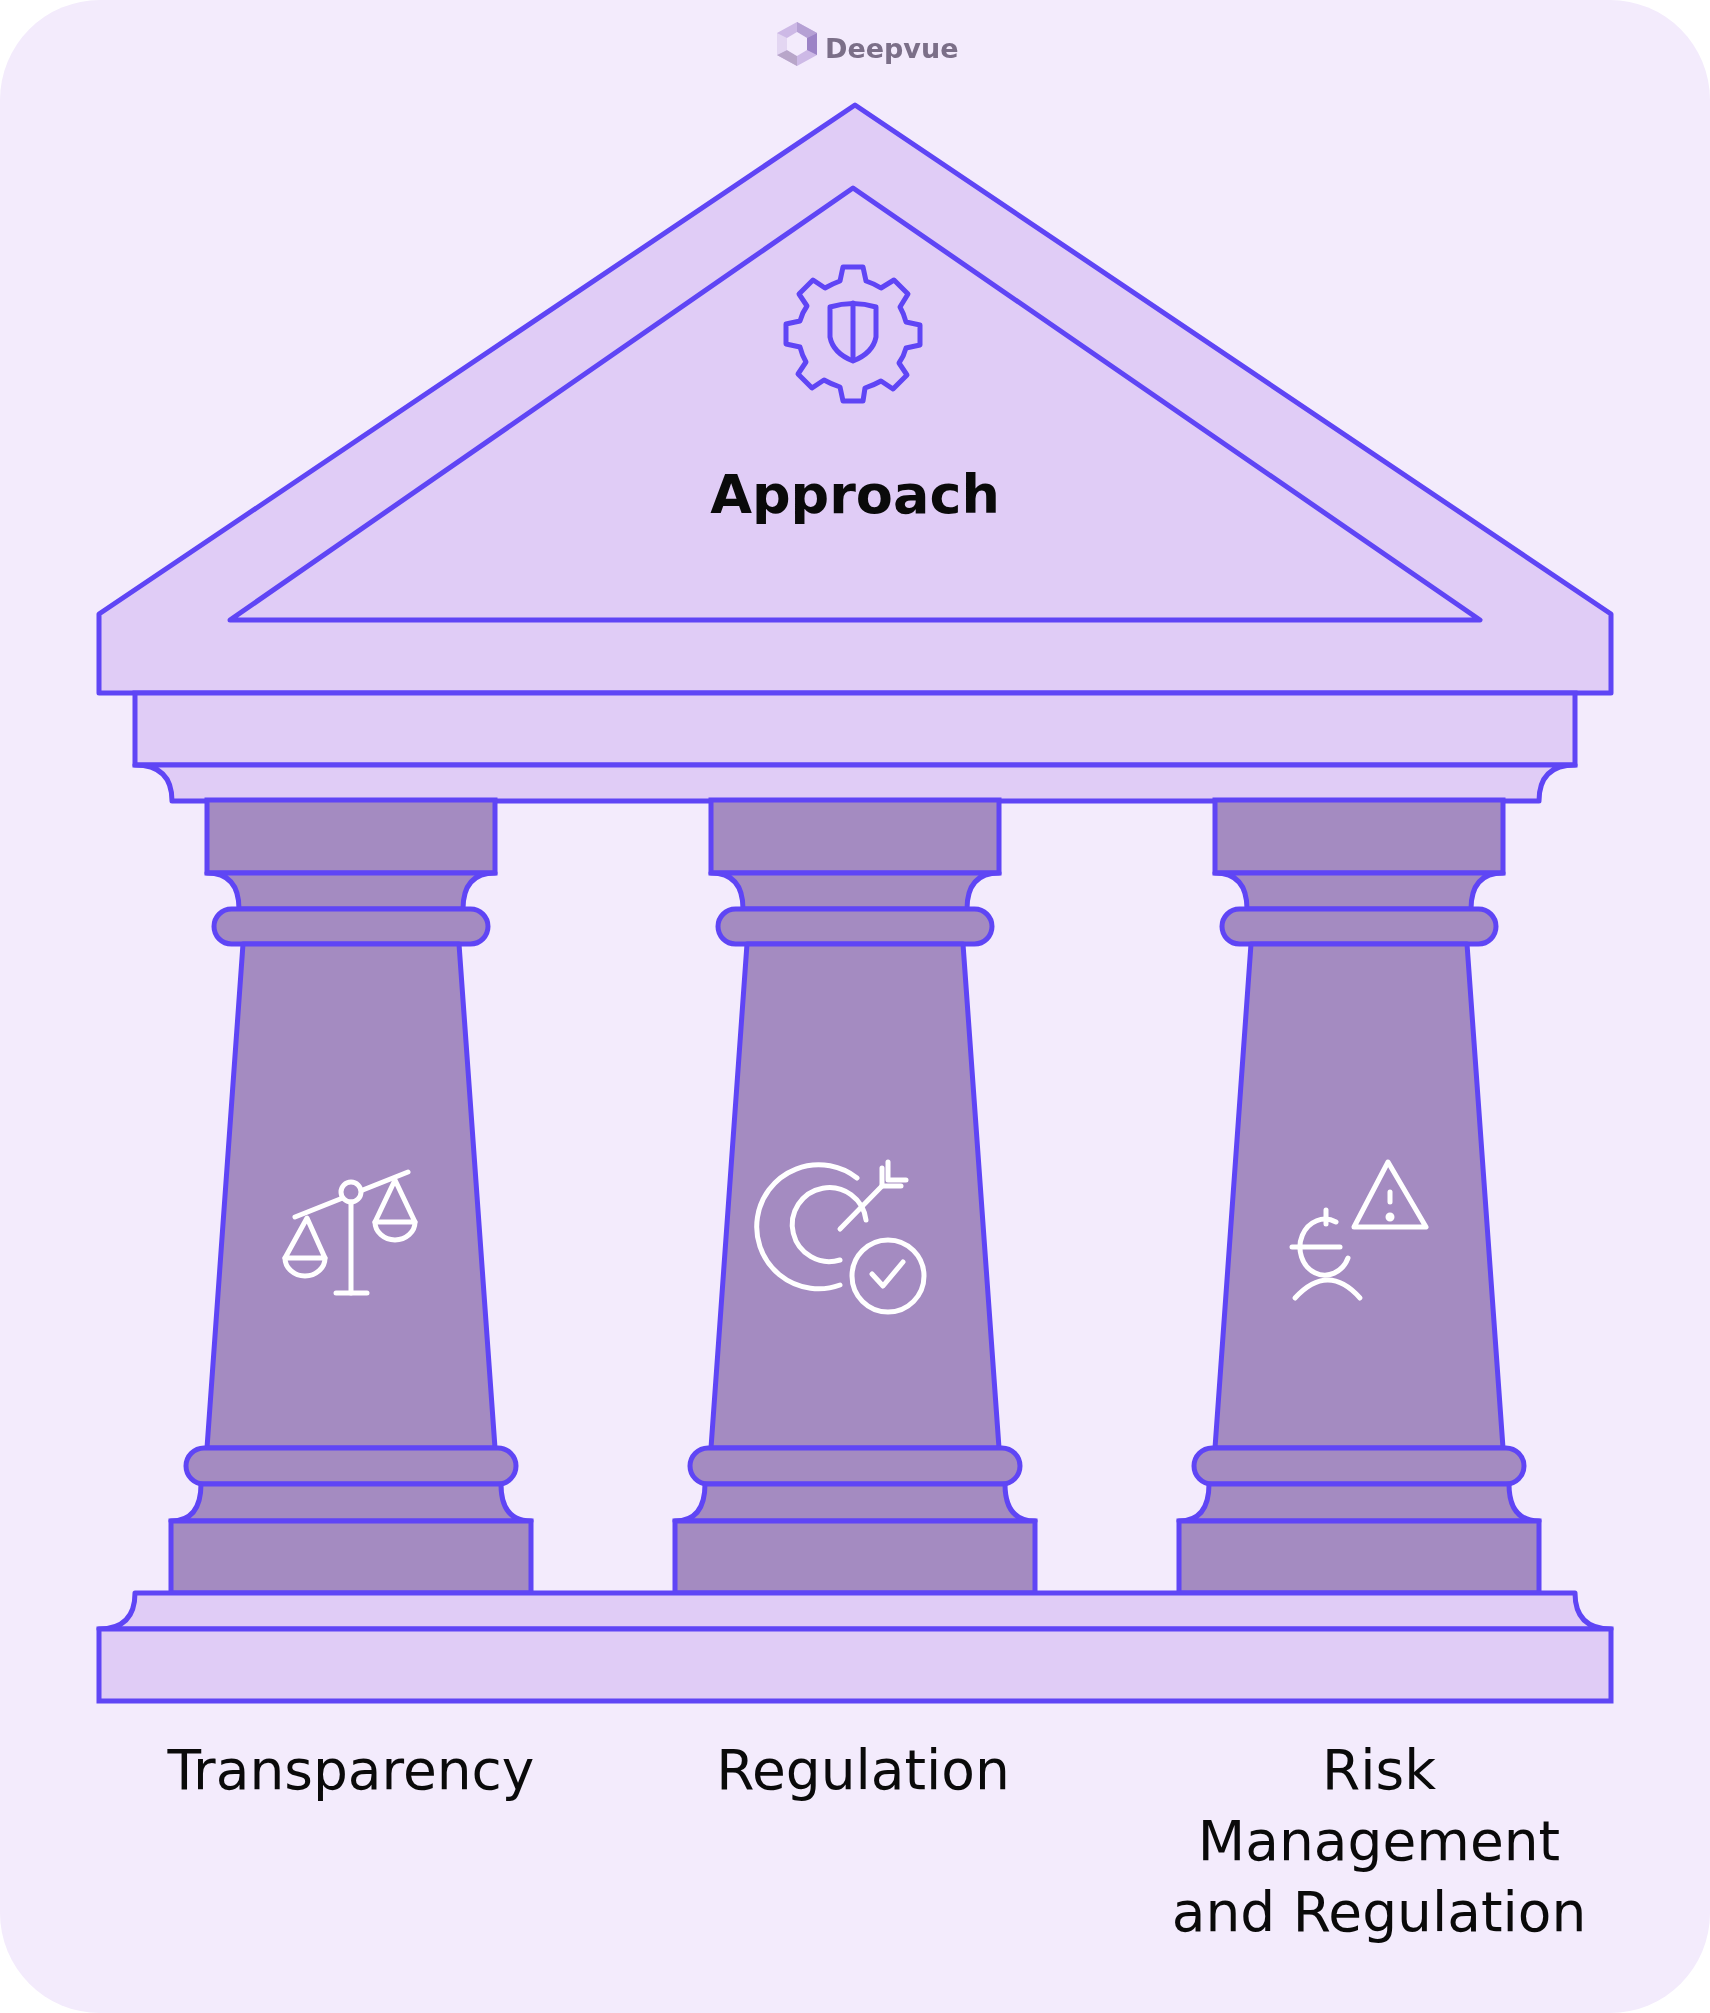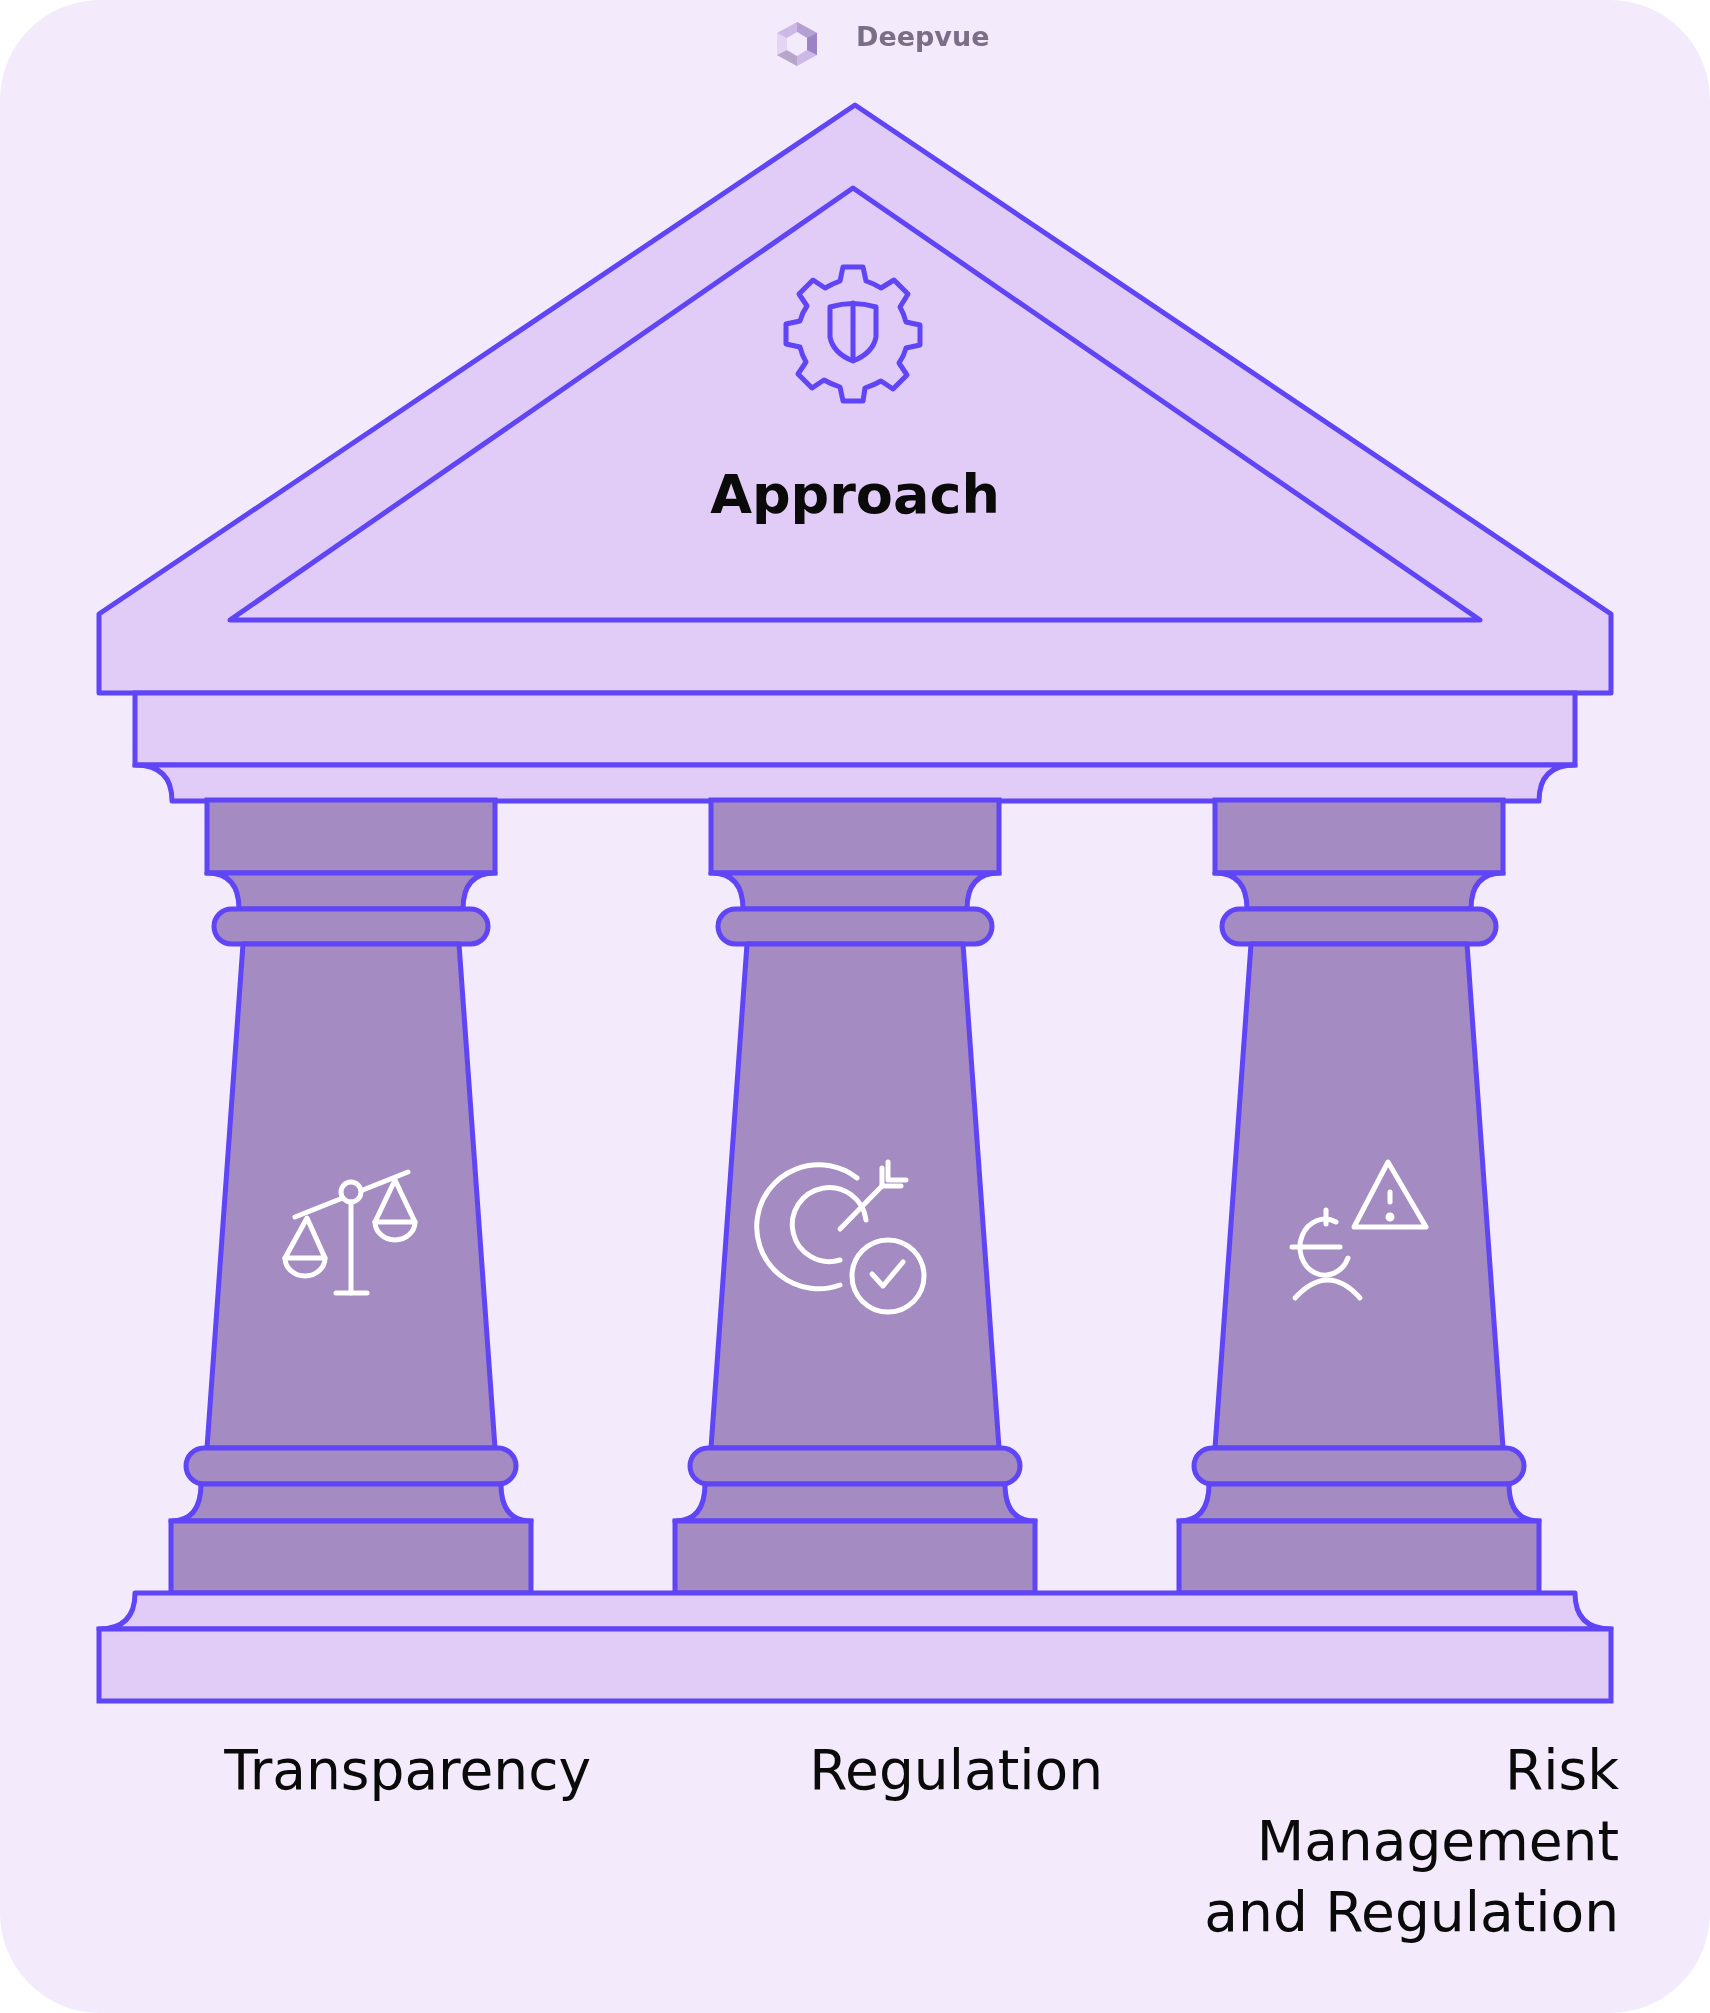--- a/index.html
+++ b/index.html
@@ -1,28 +1,28 @@
 <!DOCTYPE html>
 <html><head>
 <meta charset="utf-8">
 <style>
   html, body { margin: 0; padding: 0; background: #ffffff; }
   body { width: 1710px; height: 2013px; position: relative; overflow: hidden;
          font-family: "Liberation Sans", "DejaVu Sans", sans-serif; }
   .card { position: absolute; left: 0; top: 0; width: 1710px; height: 2013px;
           background: #F3EBFC; border-radius: 100px; }
   svg.art { position: absolute; left: 0; top: 0; }
-  .logo { position: absolute; left: 777px; top: 12px; height: 48px; display: flex; align-items: center; margin-left: 31px; }
+  .logo { position: absolute; left: 777px; top: 24px; height: 48px; display: flex; align-items: center; }
   .logo-text { font-family: "DejaVu Sans", sans-serif; font-weight: bold; font-size: 27px;
                color: #7B6F88; margin-left: 8px; letter-spacing: 0px; }
   .title { position: absolute; left: 455px; width: 800px; top: 460px; text-align: center;
            font-family: "DejaVu Sans", sans-serif; font-weight: bold; font-size: 54px;
            line-height: 70px; color: #0a0a0a; }
   .title div { white-space: nowrap; }
-  .label { position: absolute; top: 1735px; width: 480px; text-align: right;
+  .label { position: absolute; top: 1735px; width: 480px; text-align: center;
            font-family: "DejaVu Sans", sans-serif; font-size: 55px; line-height: 71px;
            color: #0a0a0a; }
   .label div { white-space: nowrap; }
 </style>
 </head>
 <body>
 
 <div class="card"></div>
 
 <svg class="art" width="1710" height="2013" viewBox="0 0 1710 2013" xmlns="http://www.w3.org/2000/svg">

